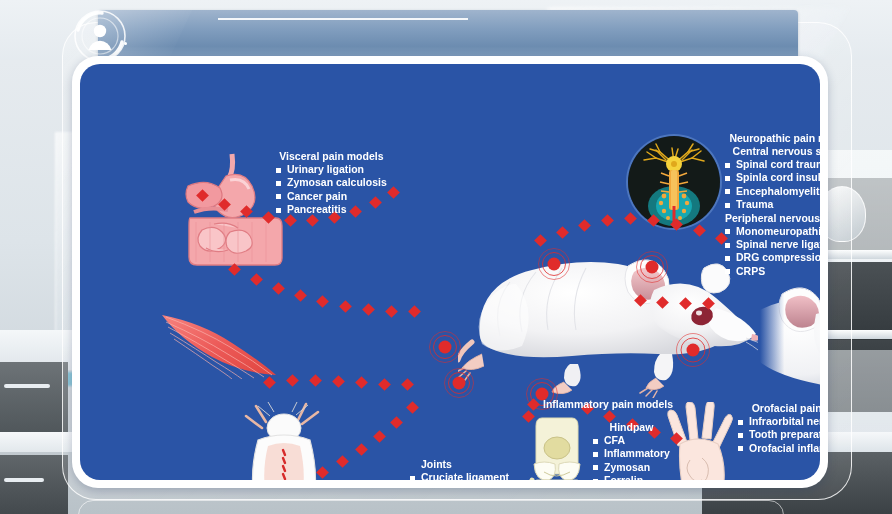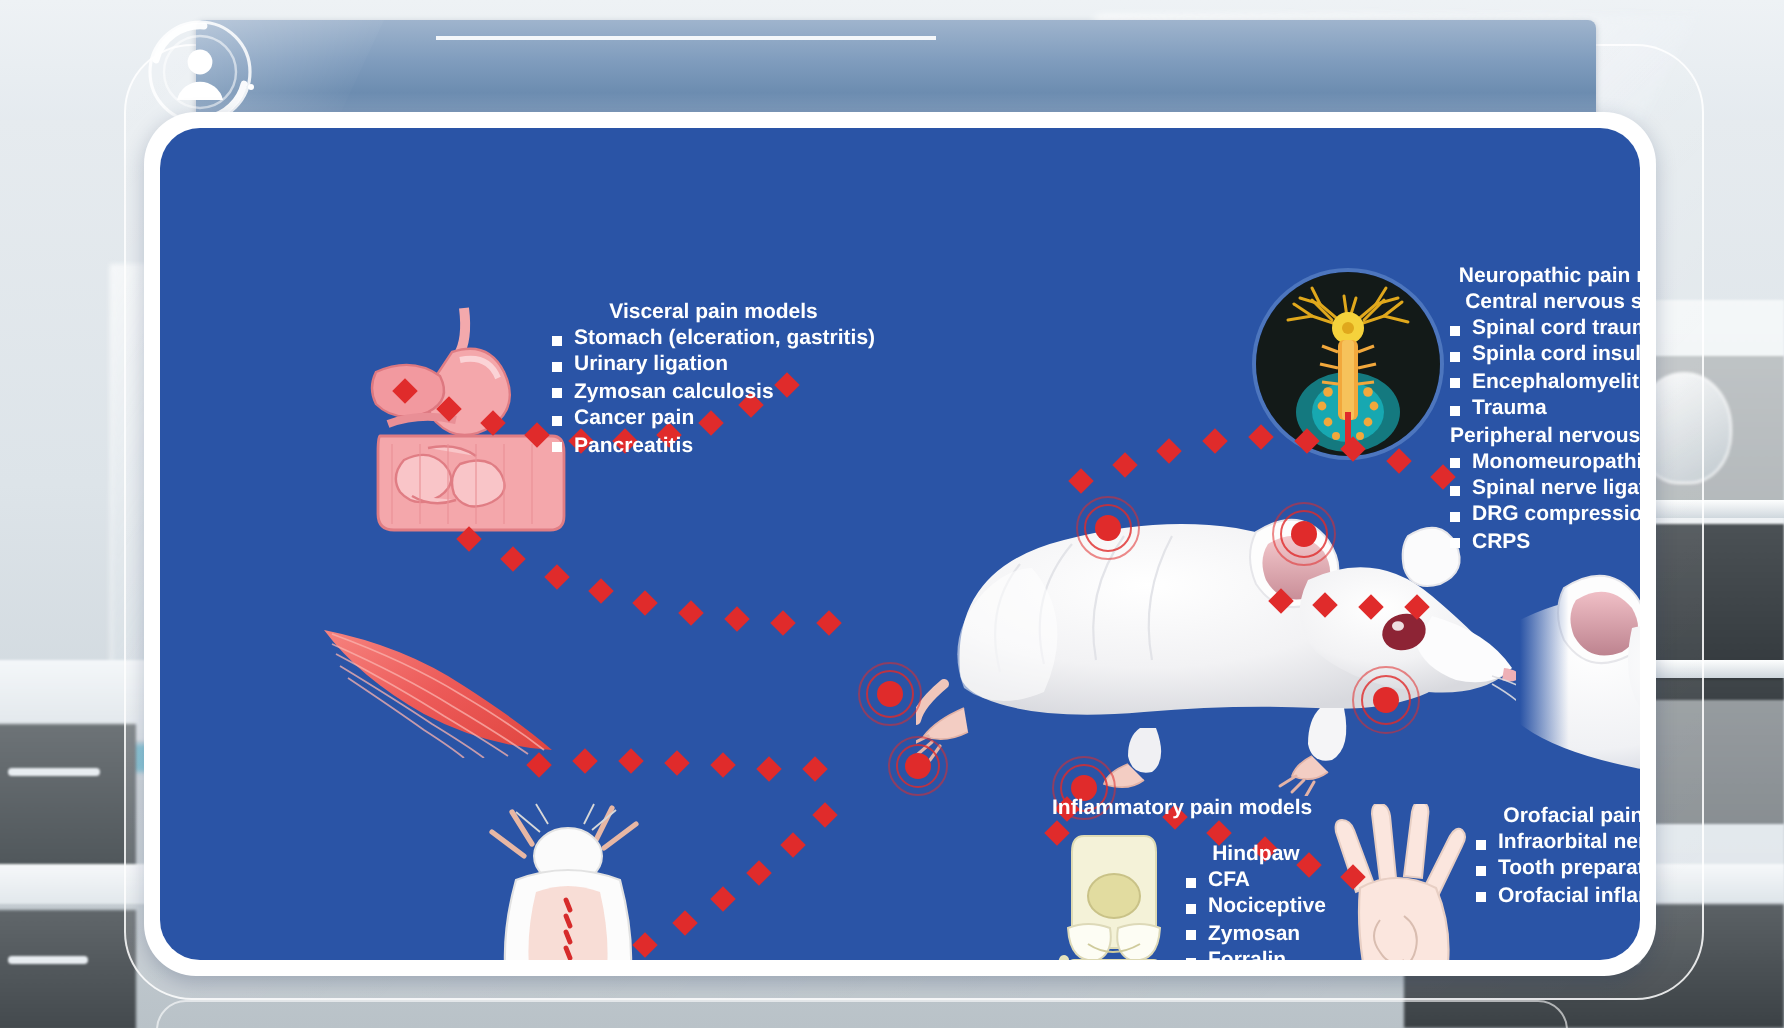--- a/index.html
+++ b/index.html
@@ -596,21 +596,20 @@
     </div>
     <div class="pulse" style="left:445px;top:313px;width:34px;height:34px;">
       <i style="width:32px;height:32px;opacity:.55;"></i>
       <i style="width:24px;height:24px;opacity:.8;"></i>
       <b></b>
     </div>
 
     <div class="tb" style="left:196px;top:86px;">
       <div class="hd">Visceral pain models</div>
       <ul>
-        <li>Stomach (elceration, gastritis)</li>
         <li>Urinary ligation</li>
         <li>Zymosan calculosis</li>
         <li>Cancer pain</li>
         <li>Pancreatitis</li>
       </ul>
     </div>
 
     <div class="tb" style="left:645px;top:68px;">
       <div class="hd">Neuropathic pain models</div>
       <div class="sub">Central nervous system</div>
@@ -623,29 +622,36 @@
       <div class="sub" style="margin-top:0;">Peripheral nervous system</div>
       <ul>
         <li>Monomeuropathies</li>
         <li>Spinal nerve ligation</li>
         <li>DRG compression</li>
         <li>CRPS</li>
       </ul>
     </div>
 
 
-
-    <div class="tb" style="left:446px;top:334px;">
+    <div class="tb" style="left:330px;top:394px;">
+      <div class="hd" style="text-align:left;padding-left:11px;">Joints</div>
+      <ul>
+        <li>Cruciate ligament</li>
+
+      </ul>
+    </div>
+
+    <div class="tb" style="left:463px;top:334px;">
       <div class="hd" style="text-align:left;">Inflammatory pain models</div>
     </div>
     <div class="tb" style="left:513px;top:357px;">
       <div class="sub">Hindpaw</div>
       <ul>
         <li>CFA</li>
-        <li>Nociceptive</li>
+        <li>Inflammatory</li>
         <li>Zymosan</li>
         <li>Forralin</li>
 
       </ul>
     </div>
 
     <div class="tb" style="left:658px;top:338px;">
       <div class="hd">Orofacial pain models</div>
       <ul>
         <li>Infraorbital nerve ligation</li>

